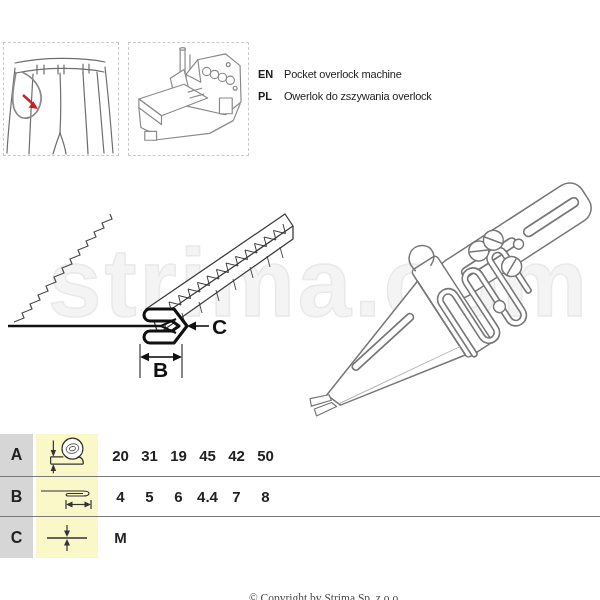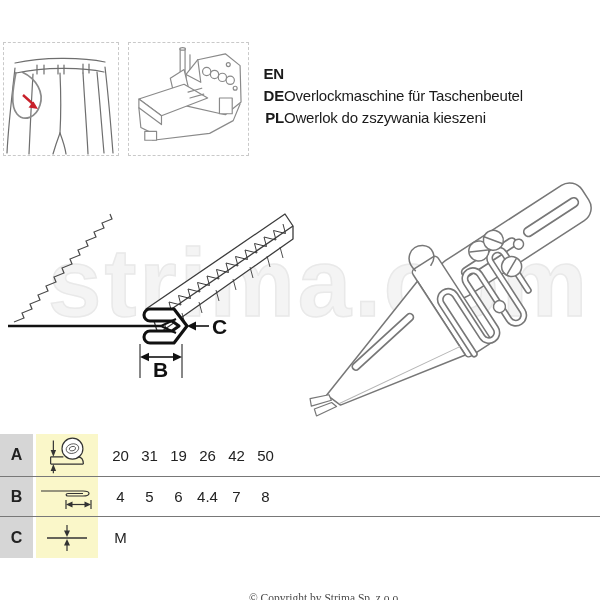--- a/index.html
+++ b/index.html
@@ -8,22 +8,22 @@
 
   
   .thumb-box{position:absolute;top:42px;height:114px;border:1px dashed #c9c9c9;
              background:#fff;box-sizing:border-box;}
   #box-pants{left:3px;width:116px;}
   #box-machine{left:128px;width:121px;}
   .thumb-box svg{position:absolute;left:0;top:0;width:100%;height:100%;}
 
   
   .lang-block{position:absolute;left:258px;top:67px;}
-  .lang-row{display:flex;margin-bottom:7.5px;font-size:15px;line-height:14.5px;
-            letter-spacing:-0.2px;text-align:right;}
+  .lang-row{display:flex;margin-bottom:7.5px;font-size:11px;line-height:14.5px;
+            letter-spacing:-0.2px;}
   .lang-code{font-weight:bold;width:26px;flex:0 0 26px;}
   .lang-text{white-space:nowrap;}
 
   
   .watermark{position:absolute;left:48px;top:228px;font-size:96px;font-weight:bold;
              color:#f4f4f4;-webkit-text-stroke:1.5px #e9e9e9;letter-spacing:3px;
              white-space:nowrap;user-select:none;}
   #diagram{position:absolute;left:0;top:165px;}
   .dimlabel{font-family:"Liberation Sans",sans-serif;font-weight:bold;font-size:21px;fill:#111;}
 
@@ -32,21 +32,21 @@
   .trow{display:flex;align-items:stretch;}
   .trow-a{height:42px;border-bottom:1.5px solid #787878;}
   .trow-b{height:39px;border-bottom:1.5px solid #787878;}
   .trow-c{height:41px;}
   .key-cell{width:33px;background:#d6d6d6;display:flex;align-items:center;
             justify-content:center;font-weight:bold;font-size:16px;color:#222;}
   .icon-cell{width:62px;margin-left:3px;background:#faf7c9;display:flex;
              align-items:center;justify-content:center;}
   .vals{display:flex;align-items:center;margin-left:8px;font-size:15px;
         font-weight:500;color:#222;}
-  .val{width:29px;text-align:center;}
+  .val{width:29px;text-align:center;font-weight:bold;}
 
   
   .footer{position:absolute;left:50px;top:576px;width:550px;text-align:center;
           font-family:"Liberation Serif",serif;font-size:11.5px;color:#4a4a4a;margin-top:16px;}
 </style>
 </head>
 <body>
 
 <div class="page">
 
@@ -94,28 +94,25 @@
         <circle cx="103" cy="38" r="4.2"></circle>
         <circle cx="108" cy="46" r="2"></circle>
         <circle cx="101" cy="22" r="2"></circle>
       </g>
     </svg>
   </div>
 
   <div class="lang-block">
     <div class="lang-row">
       <span class="lang-code">EN</span>
-    </div>
-    <div class="lang-row">
-      <span class="lang-code">DE</span>
-      <span class="lang-text">Overlockmaschine für Taschenbeutel</span>
+      <span class="lang-text">Pocket overlock machine</span>
     </div>
     <div class="lang-row">
       <span class="lang-code">PL</span>
-      <span class="lang-text">Owerlok do zszywania kieszeni</span>
+      <span class="lang-text">Owerlok do zszywania overlock</span>
     </div>
   </div>
 
   <div class="watermark">strima.com</div>
 
   <svg id="diagram" width="600" height="265" viewBox="0 165 600 265">
 
     <path d="M14,322 l10,-4 l-2,-5 l10,-4 l-2,-5 l10,-4 l-2,-5 l10,-4 l-2,-5 l10,-4 l-2,-5 l10,-4 l-2,-5 l10,-4 l-2,-5 l10,-4 l-2,-5 l10,-4 l-2,-5 l10,-4 l-2,-5 l10,-4 l-2,-5 l10,-4 l-2,-5" fill="none" stroke="#4a4a4a" stroke-width="1.2"></path>
 
     <g fill="none" stroke="#3c3c3c" stroke-width="1.3" stroke-linejoin="round">
@@ -196,21 +193,21 @@
             <line x1="13" y1="42" x2="13" y2="39"></line>
           </g>
           <polygon points="13,24 10,16.5 16,16.5" fill="#333"></polygon>
           <polygon points="13,32 10,39.5 16,39.5" fill="#333"></polygon>
         </svg>
       </div>
       <div class="vals">
         <span class="val">20</span>
         <span class="val">31</span>
         <span class="val">19</span>
-        <span class="val">26</span>
+        <span class="val">45</span>
         <span class="val">42</span>
         <span class="val">50</span>
       </div>
     </div>
 
     <div class="trow trow-b">
       <div class="key-cell">B</div>
       <div class="icon-cell">
         <svg width="56" height="28" viewBox="0 0 56 28">
           <g stroke="#333" stroke-width="1.2" fill="none">

